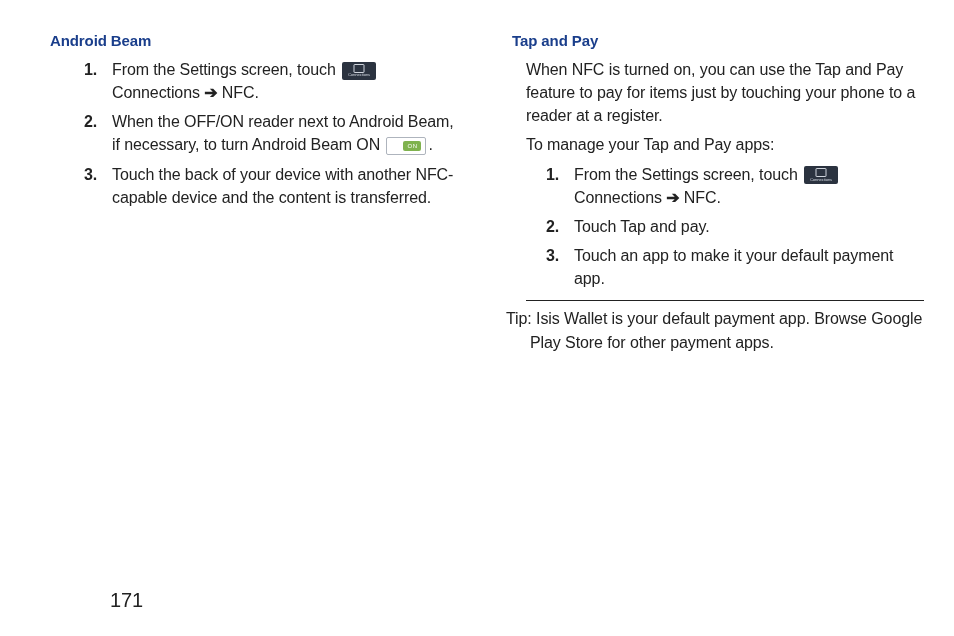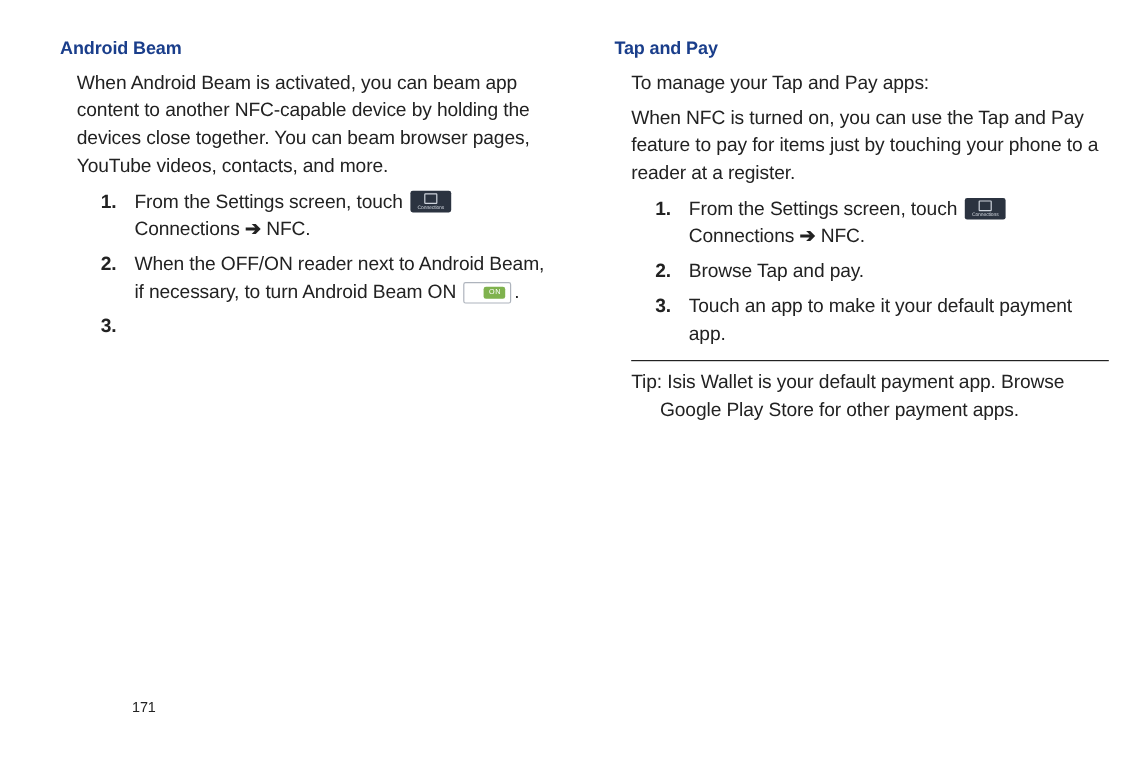--- a/index.html
+++ b/index.html
@@ -102,70 +102,70 @@
     line-height: 10px;
     text-align: center;
     letter-spacing: 0.5px;
   }
   .divider {
     border: none;
     border-top: 1px solid #222;
     margin: 10px 0 6px 34px;
   }
   .tip {
-    margin-left: 34px;
+    margin-left: 14px;
     padding-left: 24px;
     text-indent: -24px;
   }
   .page-num {
     position: absolute;
-    bottom: 40px;
+    bottom: 24px;
     left: 110px;
-    font-size: 12px;
+    font-size: 20px;
   }
 </style>
 </head>
 <body>
 
 <div class="columns">
 
   <div class="col">
     <div class="section-title">Android Beam</div>
-    <p class="body-para">When Android Beam is activated, you can beam app content to another NFC-capable device by holding the devices close together. You can beam browser pages, YouTube videos, contacts, and more.</p>
 
     <ol class="steps">
       <li>
         <span class="num">1.</span>
         <span>From the </span><span class="bold">Settings</span><span> screen, touch </span><span class="conn-icon"></span>
         <span class="bold">Connections</span><span class="arrow"> ➔ </span><span class="bold">NFC</span><span>.</span>
       </li>
       <li>
         <span class="num">2.</span>
         <span>When the </span><span class="bold">OFF/ON</span><span> reader next to </span><span class="bold">Android Beam</span><span>, if necessary, to turn Android Beam ON </span><span class="on-switch"><span class="knob">ON</span></span><span>.</span>
       </li>
       <li>
         <span class="num">3.</span>
+        <span>Touch the back of your device with another NFC-capable device and the content is transferred.</span>
       </li>
     </ol>
   </div>
 
   <div class="col">
     <div class="section-title">Tap and Pay</div>
+    <p class="body-para">When NFC is turned on, you can use the Tap and Pay feature to pay for items just by touching your phone to a reader at a register.</p>
     <p class="body-para">To manage your Tap and Pay apps:</p>
-    <p class="body-para">When NFC is turned on, you can use the Tap and Pay feature to pay for items just by touching your phone to a reader at a register.</p>
 
     <ol class="steps">
       <li>
         <span class="num">1.</span>
         <span>From the </span><span class="bold">Settings</span><span> screen, touch </span><span class="conn-icon"></span>
         <span class="bold">Connections</span><span class="arrow"> ➔ </span><span class="bold">NFC</span><span>.</span>
       </li>
       <li>
         <span class="num">2.</span>
-        <span>Browse </span><span class="bold">Tap and pay</span><span>.</span>
+        <span>Touch </span><span class="bold">Tap and pay</span><span>.</span>
       </li>
       <li>
         <span class="num">3.</span>
         <span>Touch an app to make it your default payment app.</span>
       </li>
     </ol>
 
     <hr class="divider">
 
     <p class="tip">

